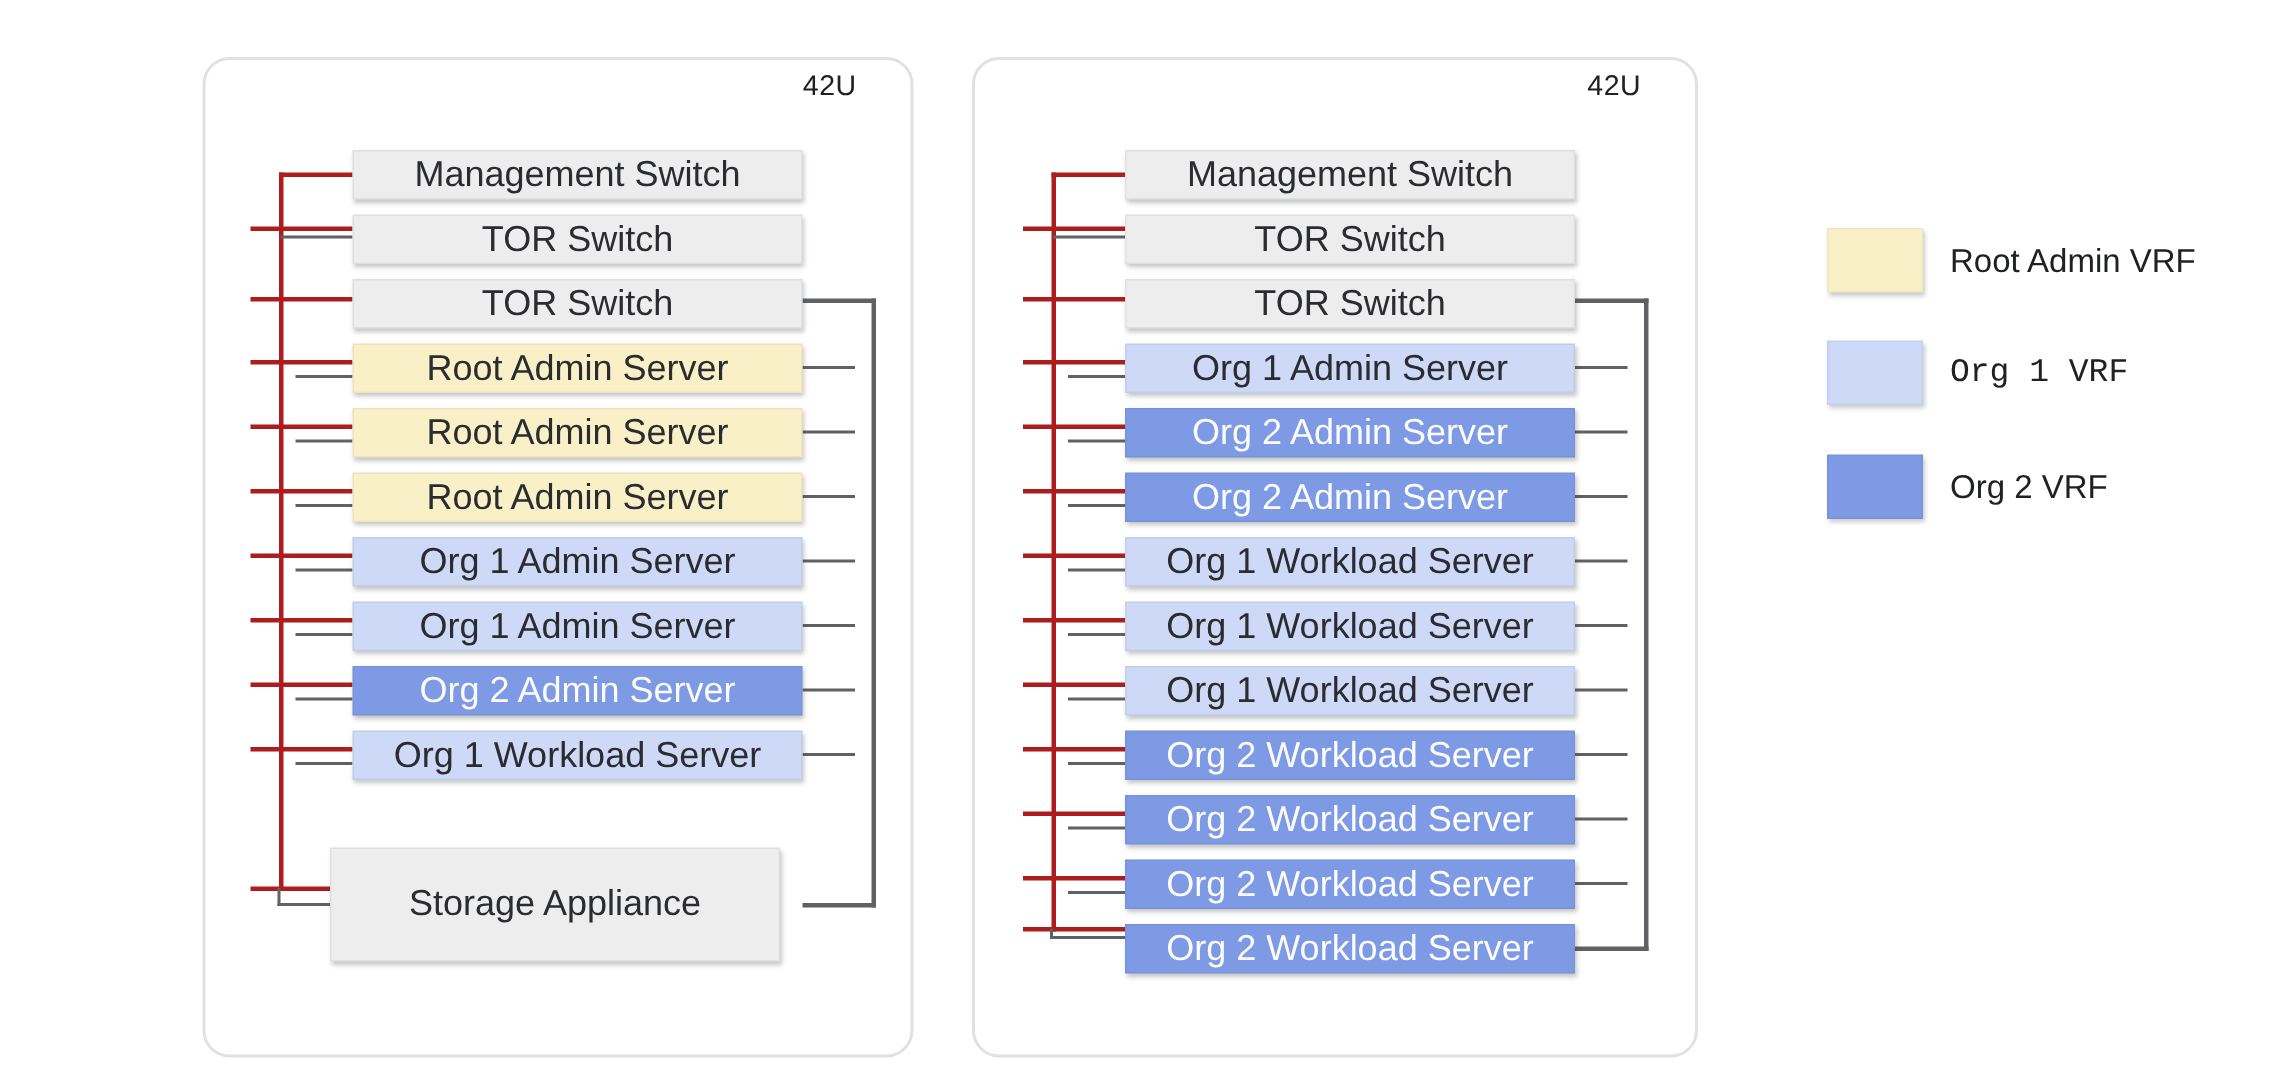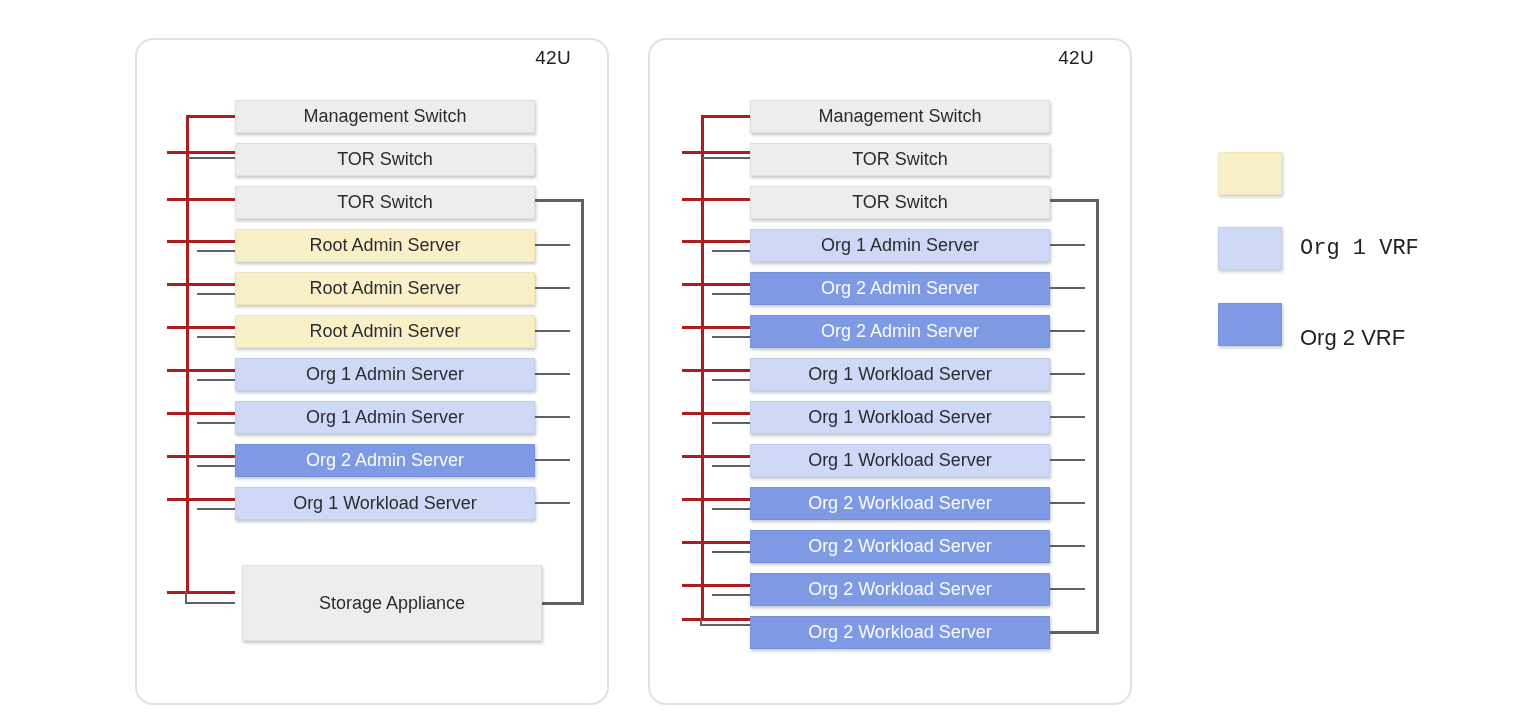--- a/index.html
+++ b/index.html
@@ -1,21 +1,21 @@
 <!DOCTYPE html>
 <html><head>
 <meta charset="utf-8">
 <style>
   html,body{margin:0;padding:0;background:#ffffff;}
   body{width:1528px;height:728px;font-family:"Liberation Sans",sans-serif;}
   #canvas{position:relative;width:1528px;height:728px;overflow:hidden;background:#ffffff;}
   .rack{position:absolute;background:#ffffff;border:2px solid #dfe1e5;border-radius:18px;box-sizing:border-box;}
   .unit-label{position:absolute;font-size:19px;color:#202124;letter-spacing:.3px;}
   .node{position:absolute;display:flex;align-items:center;justify-content:center;
-        font-size:18px;color:#2a2c30;box-sizing:border-box;
+        font-size:24px;color:#2a2c30;box-sizing:border-box;
         border:1px solid rgba(0,0,0,0.05);
         box-shadow:1px 2px 3px rgba(60,64,67,.30);}
   .node.dark{color:#fbfcff;}
   .line{position:absolute;}
   .legend-swatch{position:absolute;box-shadow:1px 2px 3px rgba(60,64,67,.28);border:1px solid rgba(0,0,0,0.04);box-sizing:border-box;}
   .legend-label{position:absolute;font-size:22px;color:#202124;display:flex;align-items:center;}
 </style>
 </head>
 <body>
 
@@ -57,21 +57,21 @@
     <div class="line" style="left: 535px; top: 459px; width: 35px; height: 2px; background: rgb(95, 97, 100);"></div>
     <div class="node dark" style="left: 235px; top: 444px; width: 300px; height: 33px; background: rgb(126, 154, 228);">Org 2 Admin Server</div>
     <div class="line" style="left: 167px; top: 497.5px; width: 68px; height: 3px; background: rgb(174, 29, 29);"></div>
     <div class="line" style="left: 197px; top: 508px; width: 38px; height: 2px; background: rgb(95, 97, 100);"></div>
     <div class="line" style="left: 535px; top: 502px; width: 35px; height: 2px; background: rgb(95, 97, 100);"></div>
     <div class="node" style="left: 235px; top: 487px; width: 300px; height: 33px; background: rgb(205, 217, 246);">Org 1 Workload Server</div>
     <div class="line" style="left: 167px; top: 590.5px; width: 68px; height: 3px; background: rgb(174, 29, 29);"></div>
     <div class="line" style="left: 185px; top: 592px; width: 2px; height: 12px; background: rgb(95, 97, 100);"></div>
     <div class="line" style="left: 185px; top: 602px; width: 50px; height: 2px; background: rgb(95, 97, 100);"></div>
     <div class="line" style="left: 535px; top: 601.5px; width: 48.5px; height: 3px; background: rgb(95, 97, 100);"></div>
-    <div class="node" style="left: 242px; top: 565px; width: 300px; height: 76px; background: rgb(237, 237, 237);">Storage Appliance</div>
+    <div class="node" style="left: 220px; top: 565px; width: 300px; height: 76px; background: rgb(237, 237, 237);">Storage Appliance</div>
     <div class="rack" style="left: 648px; top: 38px; width: 484px; height: 667px;"></div>
     <div class="unit-label" style="left: 1054px; top: 47px; width: 40px; text-align: right;">42U</div>
     <div class="line" style="left: 700.5px; top: 114.5px; width: 3px; height: 506px; background: rgb(174, 29, 29);"></div>
     <div class="line" style="left: 1095.5px; top: 198.5px; width: 3px; height: 435px; background: rgb(95, 97, 100);"></div>
     <div class="line" style="left: 701px; top: 114.5px; width: 49px; height: 3px; background: rgb(174, 29, 29);"></div>
     <div class="node" style="left: 750px; top: 100px; width: 300px; height: 33px; background: rgb(237, 237, 237);">Management Switch</div>
     <div class="line" style="left: 682px; top: 150.5px; width: 68px; height: 3px; background: rgb(174, 29, 29);"></div>
     <div class="line" style="left: 702px; top: 157px; width: 48px; height: 2px; background: rgb(95, 97, 100);"></div>
     <div class="node" style="left: 750px; top: 143px; width: 300px; height: 33px; background: rgb(237, 237, 237);">TOR Switch</div>
     <div class="line" style="left: 682px; top: 197.5px; width: 68px; height: 3px; background: rgb(174, 29, 29);"></div>
@@ -112,17 +112,18 @@
     <div class="line" style="left: 682px; top: 583.5px; width: 68px; height: 3px; background: rgb(174, 29, 29);"></div>
     <div class="line" style="left: 712px; top: 594px; width: 38px; height: 2px; background: rgb(95, 97, 100);"></div>
     <div class="line" style="left: 1050px; top: 588px; width: 35px; height: 2px; background: rgb(95, 97, 100);"></div>
     <div class="node dark" style="left: 750px; top: 573px; width: 300px; height: 33px; background: rgb(126, 154, 228);">Org 2 Workload Server</div>
     <div class="line" style="left: 682px; top: 617.5px; width: 68px; height: 3px; background: rgb(174, 29, 29);"></div>
     <div class="line" style="left: 700px; top: 619px; width: 2px; height: 7px; background: rgb(95, 97, 100);"></div>
     <div class="line" style="left: 700px; top: 624px; width: 50px; height: 2px; background: rgb(95, 97, 100);"></div>
     <div class="line" style="left: 1050px; top: 630.5px; width: 48.5px; height: 3px; background: rgb(95, 97, 100);"></div>
     <div class="node dark" style="left: 750px; top: 616px; width: 300px; height: 33px; background: rgb(126, 154, 228);">Org 2 Workload Server</div>
     <div class="legend-swatch" style="left: 1218px; top: 152px; width: 64px; height: 43px; background: rgb(250, 240, 200);"></div>
+    <div class="legend-label" style="left: 1300px; top: 152px; height: 43px;">Root Admin VRF</div>
     <div class="legend-swatch" style="left: 1218px; top: 227px; width: 64px; height: 43px; background: rgb(205, 217, 246);"></div>
     <div class="legend-label" style="left: 1300px; top: 227px; height: 43px; font-family: Liberation Mono, monospace;">Org 1 VRF</div>
     <div class="legend-swatch" style="left: 1218px; top: 303px; width: 64px; height: 43px; background: rgb(126, 154, 228);"></div>
-    <div class="legend-label" style="left: 1300px; top: 316px; height: 43px;">Org 2 VRF</div>
+    <div class="legend-label" style="left: 1300px; top: 303px; height: 43px;">Org 2 VRF</div>
   </div>
 
 </body></html>

